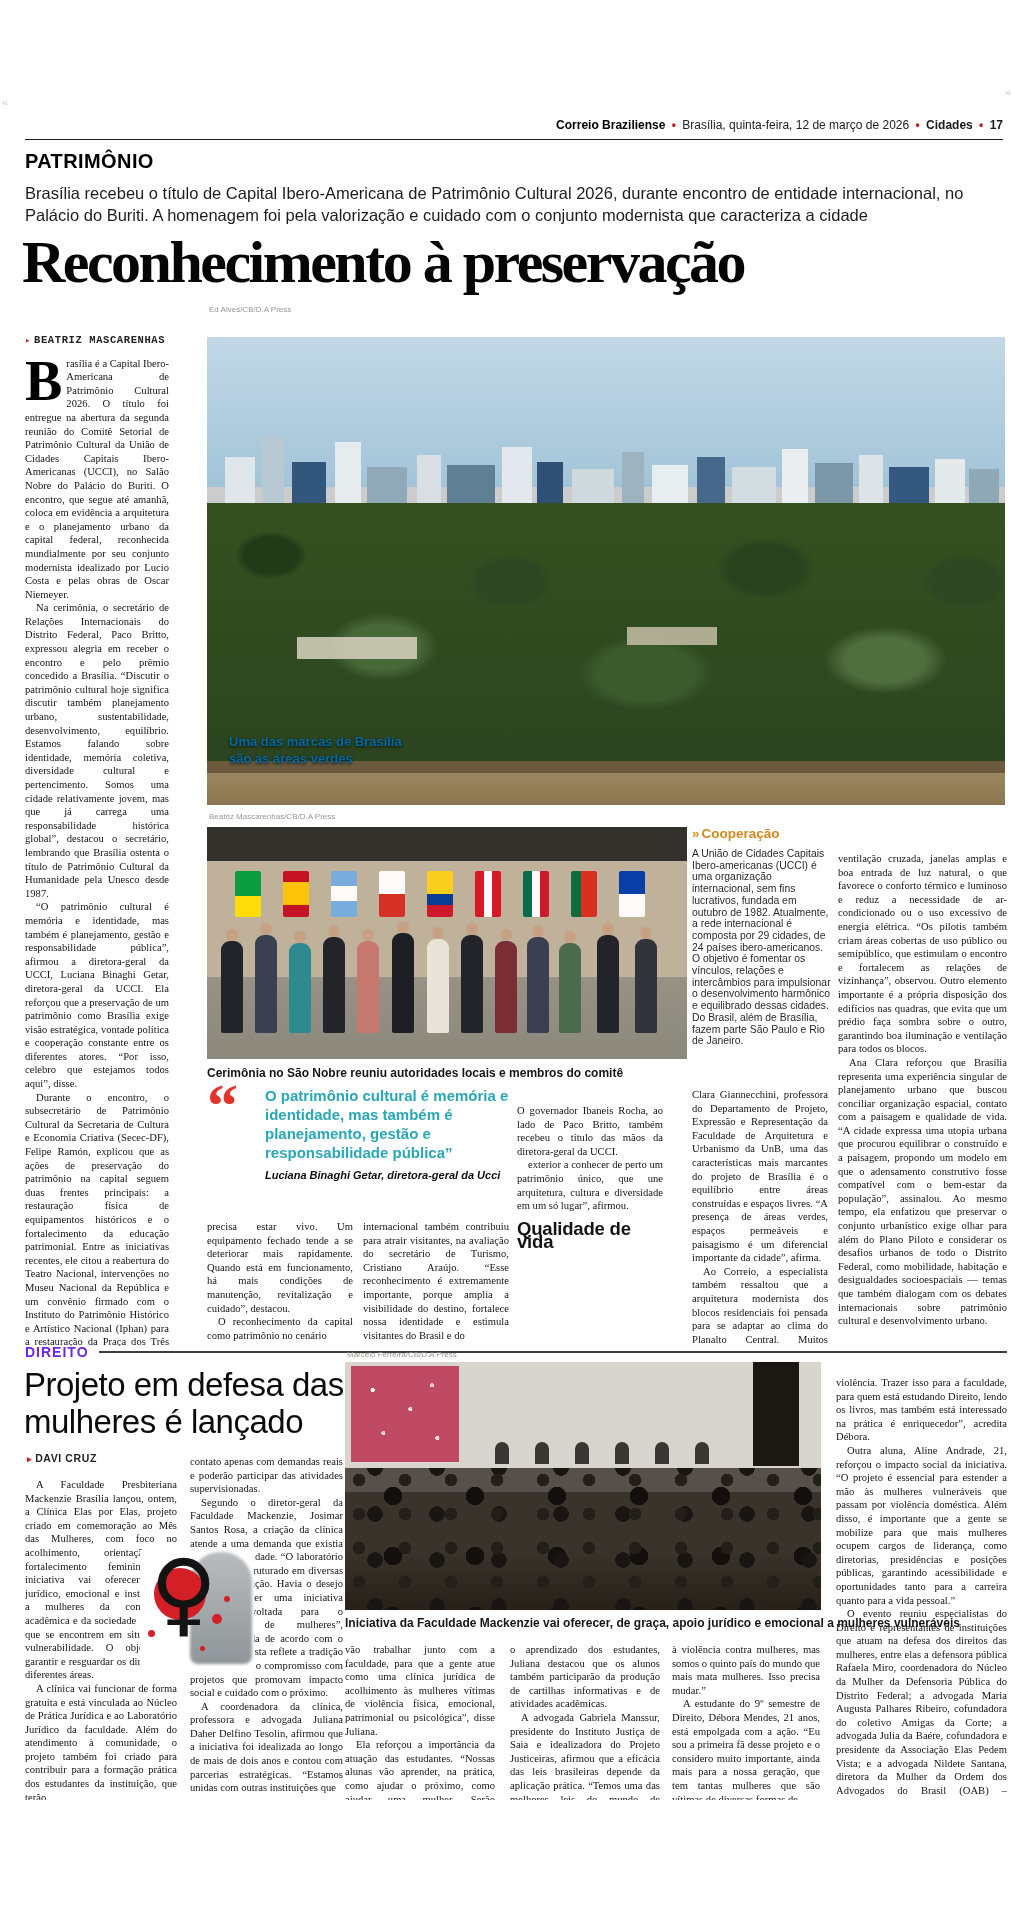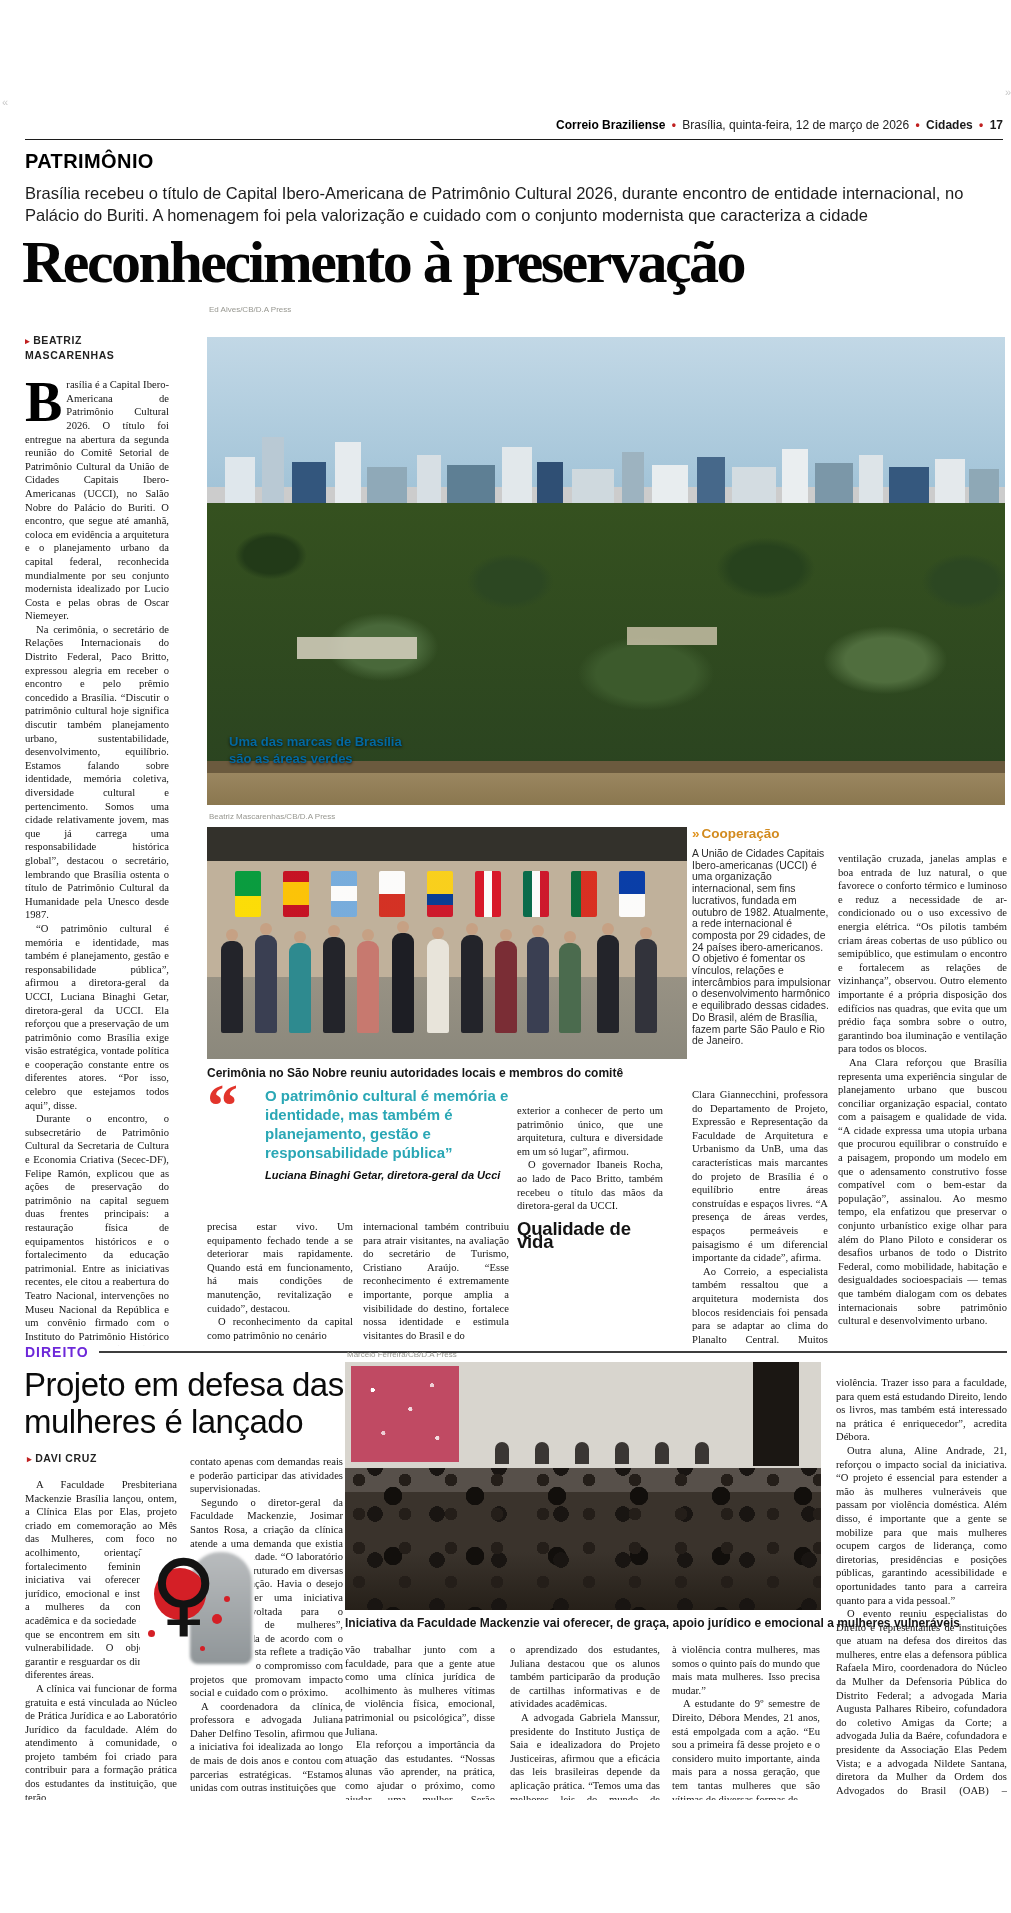--- a/index.html
+++ b/index.html
@@ -124,21 +124,21 @@
     <span class="bullet">•</span>
     <span class="pg">17</span>
   </div>
   <div class="top-rule"></div>
 
   <div class="kicker-pat">PATRIMÔNIO</div>
   <div class="deck">Brasília recebeu o título de Capital Ibero-Americana de Patrimônio Cultural 2026, durante encontro de entidade internacional, no Palácio do Buriti. A homenagem foi pela valorização e cuidado com o conjunto modernista que caracteriza a cidade</div>
   <h1 class="headline-pat">Reconhecimento à preservação</h1>
 
   <div class="bodycol" style="left:25px;top:334px;width:144px;height:1012px;">
-    <div class="byline" style="margin-bottom:16px;">
+    <div class="byline" style="margin-bottom:8px;font-family:Liberation Mono, monospace;">
       <span class="mark">▸</span><span>BEATRIZ MASCARENHAS</span>
     </div>
     <p><span class="dropcap">B</span><span>rasília é a Capital Ibero-Americana de Patrimônio Cultural 2026. O título foi entregue na abertura da segunda reunião do Comitê Setorial de Patrimônio Cultural da União de Cidades Capitais Ibero-Americanas (UCCI), no Salão Nobre do Palácio do Buriti. O encontro, que segue até amanhã, coloca em evidência a arquitetura e o planejamento urbano da capital federal, reconhecida mundialmente por seu conjunto modernista idealizado por Lucio Costa e pelas obras de Oscar Niemeyer.</span></p>
     <p>Na cerimônia, o secretário de Relações Internacionais do Distrito Federal, Paco Britto, expressou alegria em receber o encontro e pelo prêmio concedido a Brasília. “Discutir o patrimônio cultural hoje significa discutir também planejamento urbano, sustentabilidade, desenvolvimento, equilíbrio. Estamos falando sobre identidade, memória coletiva, diversidade cultural e pertencimento. Somos uma cidade relativamente jovem, mas que já carrega uma responsabilidade histórica global”, destacou o secretário, lembrando que Brasília ostenta o título de Patrimônio Cultural da Humanidade pela Unesco desde 1987.</p>
     <p>“O patrimônio cultural é memória e identidade, mas também é planejamento, gestão e responsabilidade pública”, afirmou a diretora-geral da UCCI, Luciana Binaghi Getar, diretora-geral da UCCI. Ela reforçou que a preservação de um patrimônio como Brasília exige visão estratégica, vontade política e cooperação constante entre os diferentes atores. “Por isso, celebro que estejamos todos aqui”, disse.</p>
     <p>Durante o encontro, o subsecretário de Patrimônio Cultural da Secretaria de Cultura e Economia Criativa (Secec-DF), Felipe Ramón, explicou que as ações de preservação do patrimônio na capital seguem duas frentes principais: a restauração física de equipamentos históricos e o fortalecimento da educação patrimonial. Entre as iniciativas recentes, ele citou a reabertura do Teatro Nacional, intervenções no Museu Nacional da República e um convênio firmado com o Instituto do Patrimônio Histórico e Artístico Nacional (Iphan) para a restauração da Praça dos Três Poderes.</p>
 
   </div>
 
   <div class="credit" style="left:209px;top:305px;">Ed Alves/CB/D.A Press</div>
@@ -209,22 +209,22 @@
 
   <div class="bodycol" style="left:207px;top:1220px;width:146px;height:127px;">
     <p>precisa estar vivo. Um equipamento fechado tende a se deteriorar mais rapidamente. Quando está em funcionamento, há mais condições de manutenção, revitalização e cuidado”, destacou.</p>
     <p>O reconhecimento da capital como patrimônio no cenário</p>
   </div>
   <div class="bodycol" style="left:363px;top:1220px;width:146px;height:127px;">
     <p>internacional também contribuiu para atrair visitantes, na avaliação do secretário de Turismo, Cristiano Araújo. “Esse reconhecimento é extremamente importante, porque amplia a visibilidade do destino, fortalece nossa identidade e estimula visitantes do Brasil e do</p>
   </div>
 
   <div class="bodycol" style="left:517px;top:1104px;width:146px;height:243px;">
+    <p>O governador Ibaneis Rocha, ao lado de Paco Britto, também recebeu o título das mãos da diretora-geral da UCCI.</p>
     <p>exterior a conhecer de perto um patrimônio único, que une arquitetura, cultura e diversidade em um só lugar”, afirmou.</p>
-    <p>O governador Ibaneis Rocha, ao lado de Paco Britto, também recebeu o título das mãos da diretora-geral da UCCI.</p>
     <p class="subhead">Qualidade de vida</p>
   </div>
 
   <div class="coop">
     <div class="coop-title">
       <span class="gmark">»</span><span>Cooperação</span>
     </div>
     <div class="coop-body">A União de Cidades Capitais Ibero-americanas (UCCI) é uma organização internacional, sem fins lucrativos, fundada em outubro de 1982. Atualmente, a rede internacional é composta por 29 cidades, de 24 países ibero-americanos. O objetivo é fomentar os vínculos, relações e intercâmbios para impulsionar o desenvolvimento harmônico e equilibrado dessas cidades. Do Brasil, além de Brasília, fazem parte São Paulo e Rio de Janeiro.</div>
   </div>
 

